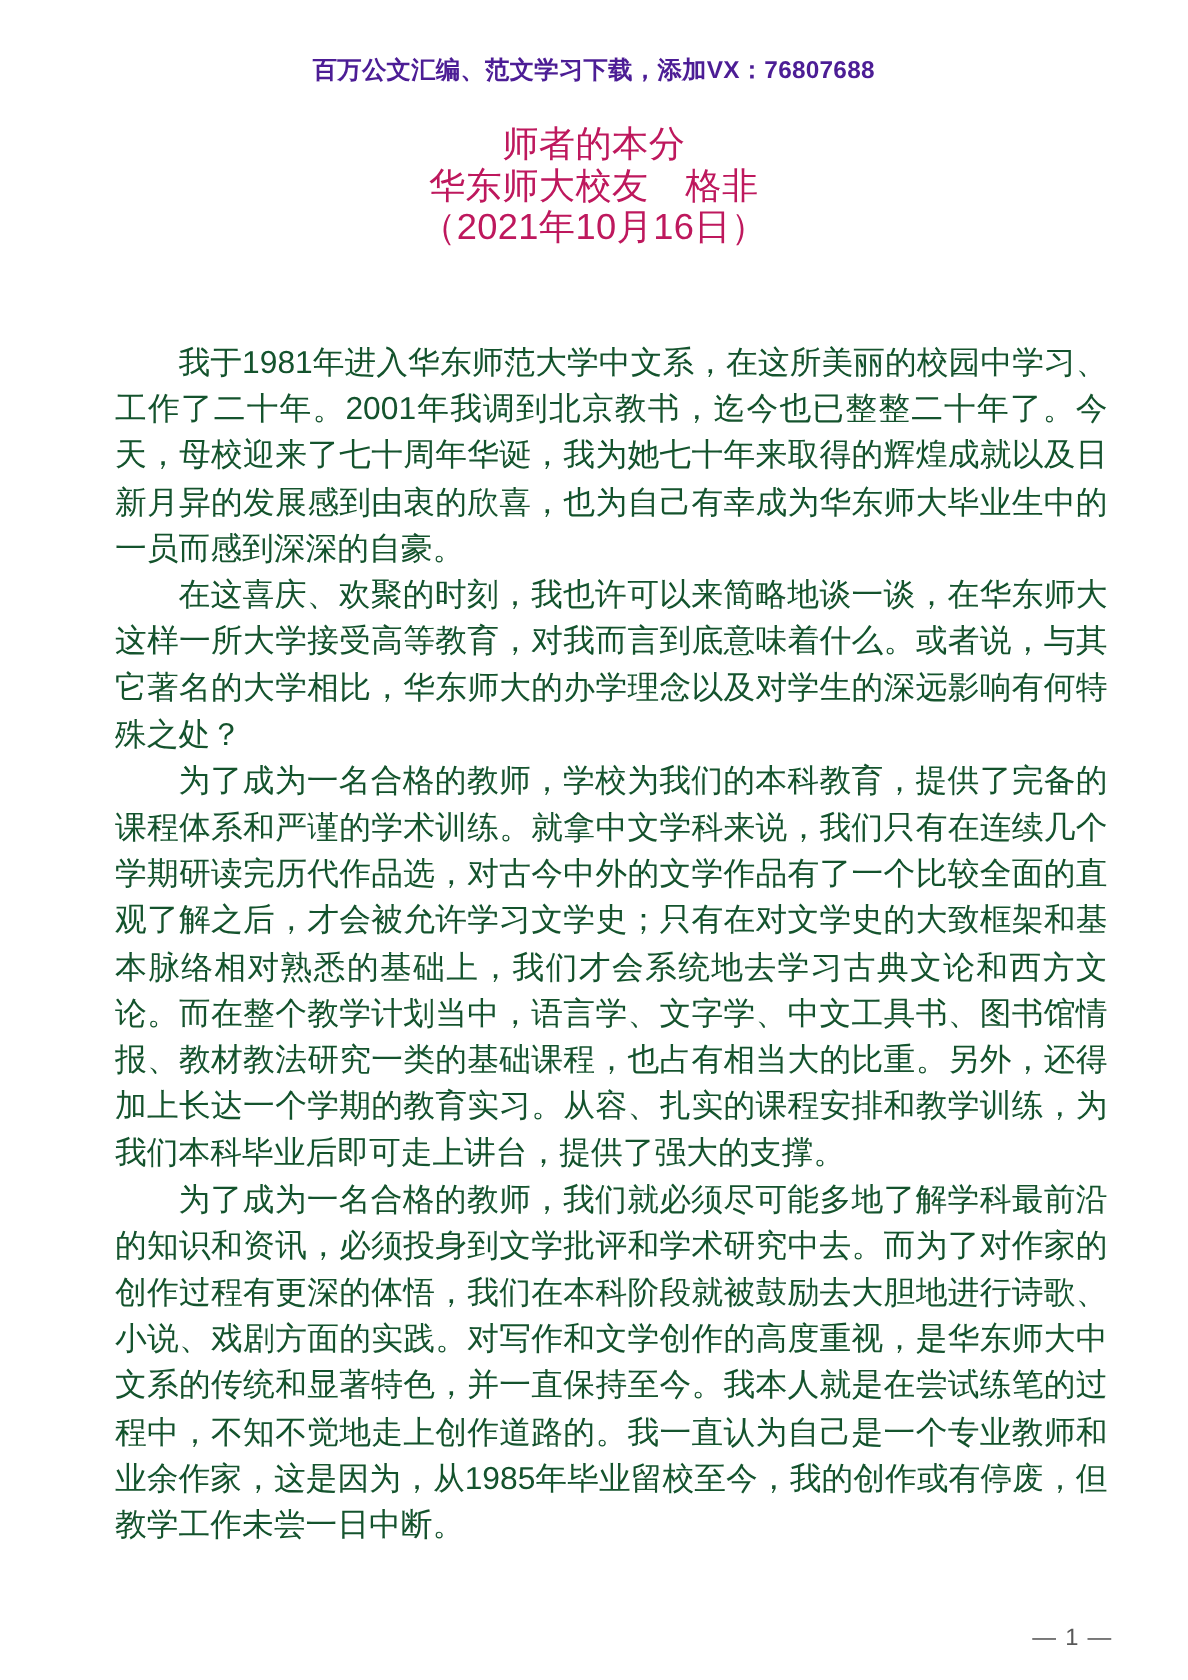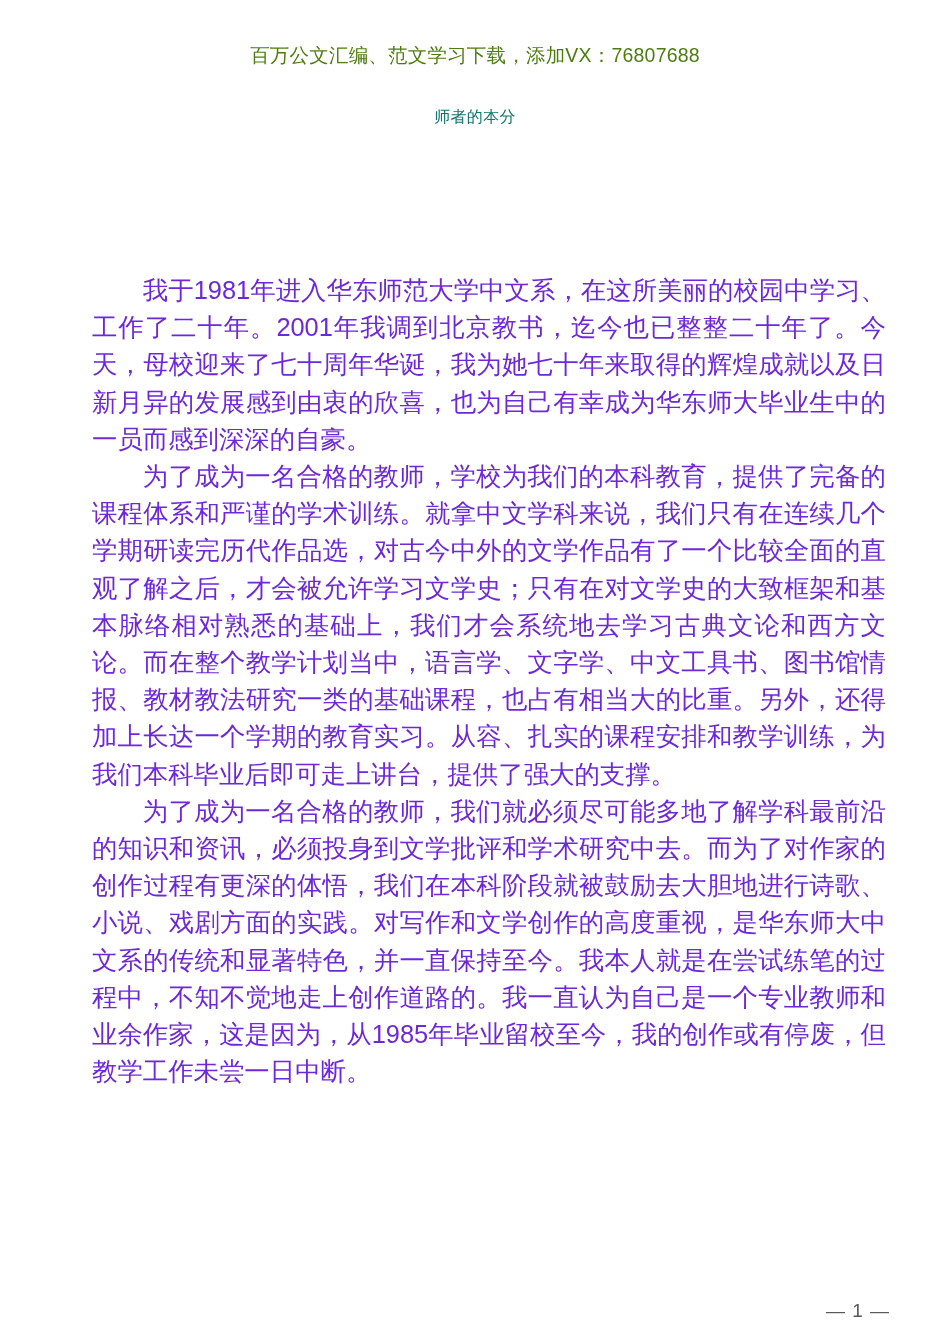--- a/index.html
+++ b/index.html
@@ -23,60 +23,60 @@
     box-sizing: border-box;
   }
 
   
   .promo-header {
     position: absolute;
     top: 42px;
     left: 0;
     width: 950px;
     text-align: center;
-    color: #4d7c0f;
+    color: #4c1d95;
     font-size: 19.5px;
-    font-weight: 400;
+    font-weight: 700;
     letter-spacing: 0.2px;
     white-space: nowrap;
   }
 
   
   .title-block {
     position: absolute;
     top: 100px;
     left: 0;
     width: 950px;
     text-align: center;
   }
   .title-line {
-    font-size: 16px;
+    font-size: 29px;
     line-height: 33px;
-    color: #0f766e;
+    color: #be185d;
     white-space: nowrap;
     letter-spacing: 0.3px;
   }
 
   
   .body-text {
     position: absolute;
     top: 272px;
     left: 92px;
     width: 794px;
   }
   .para {
     font-size: 25.4px;
     line-height: 37.2px;
     text-align: justify;
     text-justify: inter-character;
     text-indent: 2em;
     margin: 0;
     letter-spacing: 0px;
     word-break: break-all;
-    color: #6d28d9;
+    color: #14532d;
   }
 
   
   .footer {
     position: absolute;
     top: 1300px;
     left: 0;
     width: 950px;
     padding-right: 60px;
     box-sizing: border-box;
@@ -88,23 +88,26 @@
 </style>
 </head>
 <body>
 
 <div class="page">
 
   <div class="promo-header">百万公文汇编、范文学习下载，添加VX：76807688</div>
 
   <div class="title-block">
     <div class="title-line">师者的本分</div>
+    <div class="title-line">华东师大校友　格非</div>
+    <div class="title-line">（2021年10月16日）</div>
   </div>
 
   <div class="body-text">
     <p class="para">我于1981年进入华东师范大学中文系，在这所美丽的校园中学习、工作了二十年。2001年我调到北京教书，迄今也已整整二十年了。今天，母校迎来了七十周年华诞，我为她七十年来取得的辉煌成就以及日新月异的发展感到由衷的欣喜，也为自己有幸成为华东师大毕业生中的一员而感到深深的自豪。</p>
+    <p class="para">在这喜庆、欢聚的时刻，我也许可以来简略地谈一谈，在华东师大这样一所大学接受高等教育，对我而言到底意味着什么。或者说，与其它著名的大学相比，华东师大的办学理念以及对学生的深远影响有何特殊之处？</p>
     <p class="para">为了成为一名合格的教师，学校为我们的本科教育，提供了完备的课程体系和严谨的学术训练。就拿中文学科来说，我们只有在连续几个学期研读完历代作品选，对古今中外的文学作品有了一个比较全面的直观了解之后，才会被允许学习文学史；只有在对文学史的大致框架和基本脉络相对熟悉的基础上，我们才会系统地去学习古典文论和西方文论。而在整个教学计划当中，语言学、文字学、中文工具书、图书馆情报、教材教法研究一类的基础课程，也占有相当大的比重。另外，还得加上长达一个学期的教育实习。从容、扎实的课程安排和教学训练，为我们本科毕业后即可走上讲台，提供了强大的支撑。</p>
     <p class="para">为了成为一名合格的教师，我们就必须尽可能多地了解学科最前沿的知识和资讯，必须投身到文学批评和学术研究中去。而为了对作家的创作过程有更深的体悟，我们在本科阶段就被鼓励去大胆地进行诗歌、小说、戏剧方面的实践。对写作和文学创作的高度重视，是华东师大中文系的传统和显著特色，并一直保持至今。我本人就是在尝试练笔的过程中，不知不觉地走上创作道路的。我一直认为自己是一个专业教师和业余作家，这是因为，从1985年毕业留校至今，我的创作或有停废，但教学工作未尝一日中断。</p>
   </div>
 
   <div class="footer">— 1 —</div>
 
 </div>
 
 </body></html>

